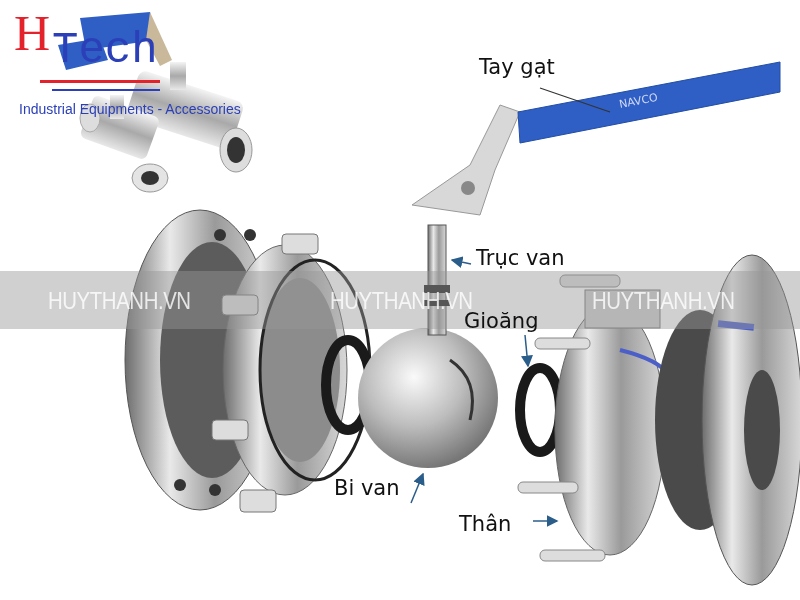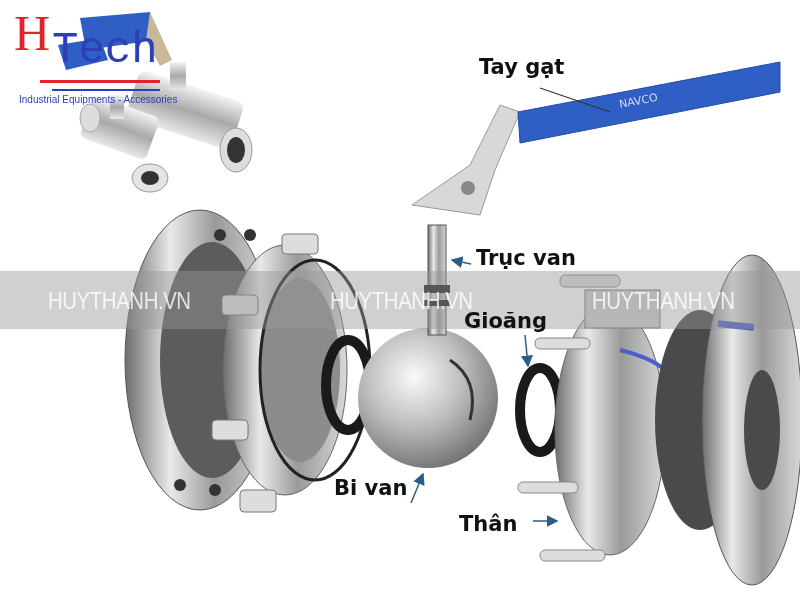--- a/index.html
+++ b/index.html
@@ -1,21 +1,21 @@
 <!DOCTYPE html>
 <html><head>
 <meta charset="utf-8">
 <style>
   html,body{margin:0;padding:0;background:#fff;}
   body{width:800px;height:600px;position:relative;overflow:hidden;font-family:"DejaVu Sans",sans-serif;}
   .abs{position:absolute;}
-  .label{position:absolute;font-family:"DejaVu Sans",sans-serif;font-size:21px;color:#111;white-space:nowrap;font-weight:bold;}
+  .label{position:absolute;font-family:"DejaVu Sans",sans-serif;font-size:21px;color:#111;white-space:nowrap;}
   .logo-h{position:absolute;left:14px;top:8px;font-family:"Liberation Serif",serif;font-size:50px;color:#e3222b;line-height:1;}
   .logo-tech{position:absolute;left:52px;top:28px;font-family:Liberation Mono, monospace;font-size:44px;color:#2b3fb8;line-height:1;}
-  .logo-sub{position:absolute;left:19px;top:94px;font-family:"Liberation Sans",sans-serif;font-size:10px;color:#2b3fb8;white-space:nowrap;text-align:center;}
+  .logo-sub{position:absolute;left:19px;top:101px;font-family:"Liberation Sans",sans-serif;font-size:14px;color:#2b3fb8;white-space:nowrap;text-align:center;}
   .logo-line1{position:absolute;left:40px;top:80px;width:120px;height:3px;background:#e3222b;}
   .logo-line2{position:absolute;left:52px;top:89px;width:108px;height:2px;background:#2b3fb8;}
   .watermark-band{position:absolute;left:0;top:271px;width:800px;height:58px;background:rgba(150,150,150,0.45);}
   .wm{position:absolute;top:287px;font-family:"Liberation Sans",sans-serif;font-size:24px;color:rgba(255,255,255,0.8);letter-spacing:-0.5px;transform:scaleX(0.85);transform-origin:left;}
 </style>
 </head>
 <body>
 
 <svg class="abs" style="left:0;top:0" width="260" height="210" viewBox="0 0 260 210">
   <defs>

